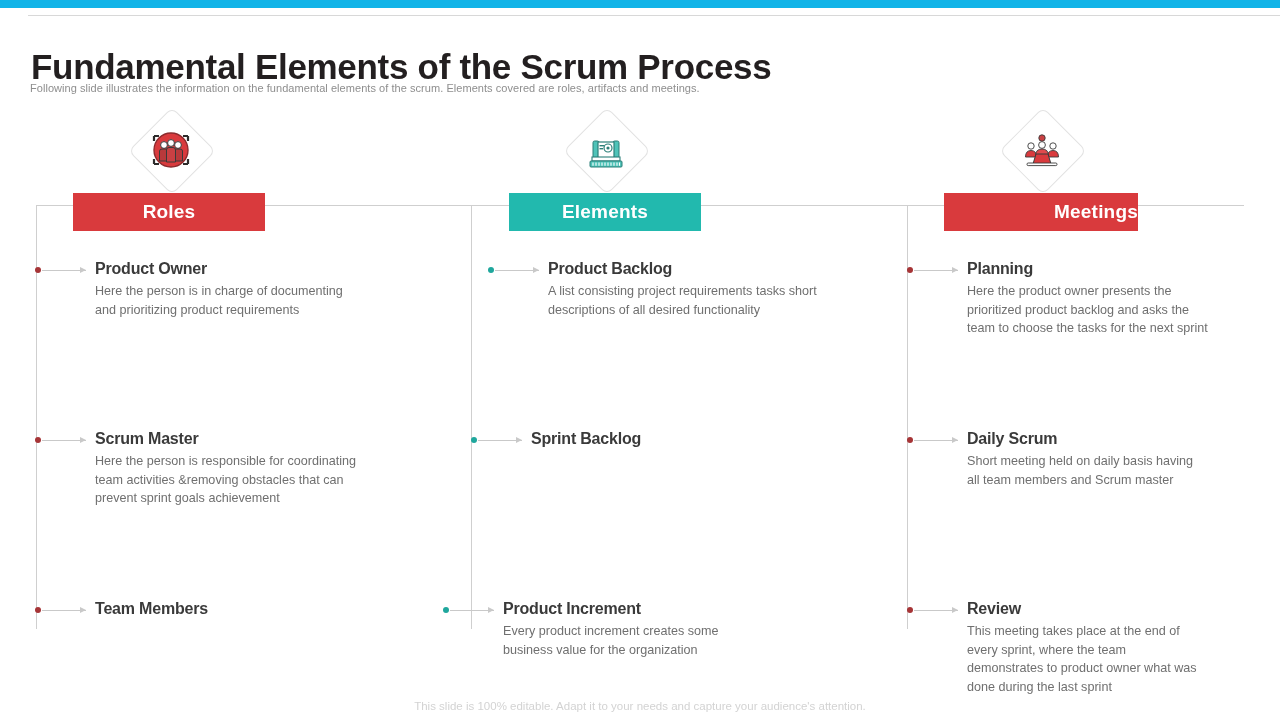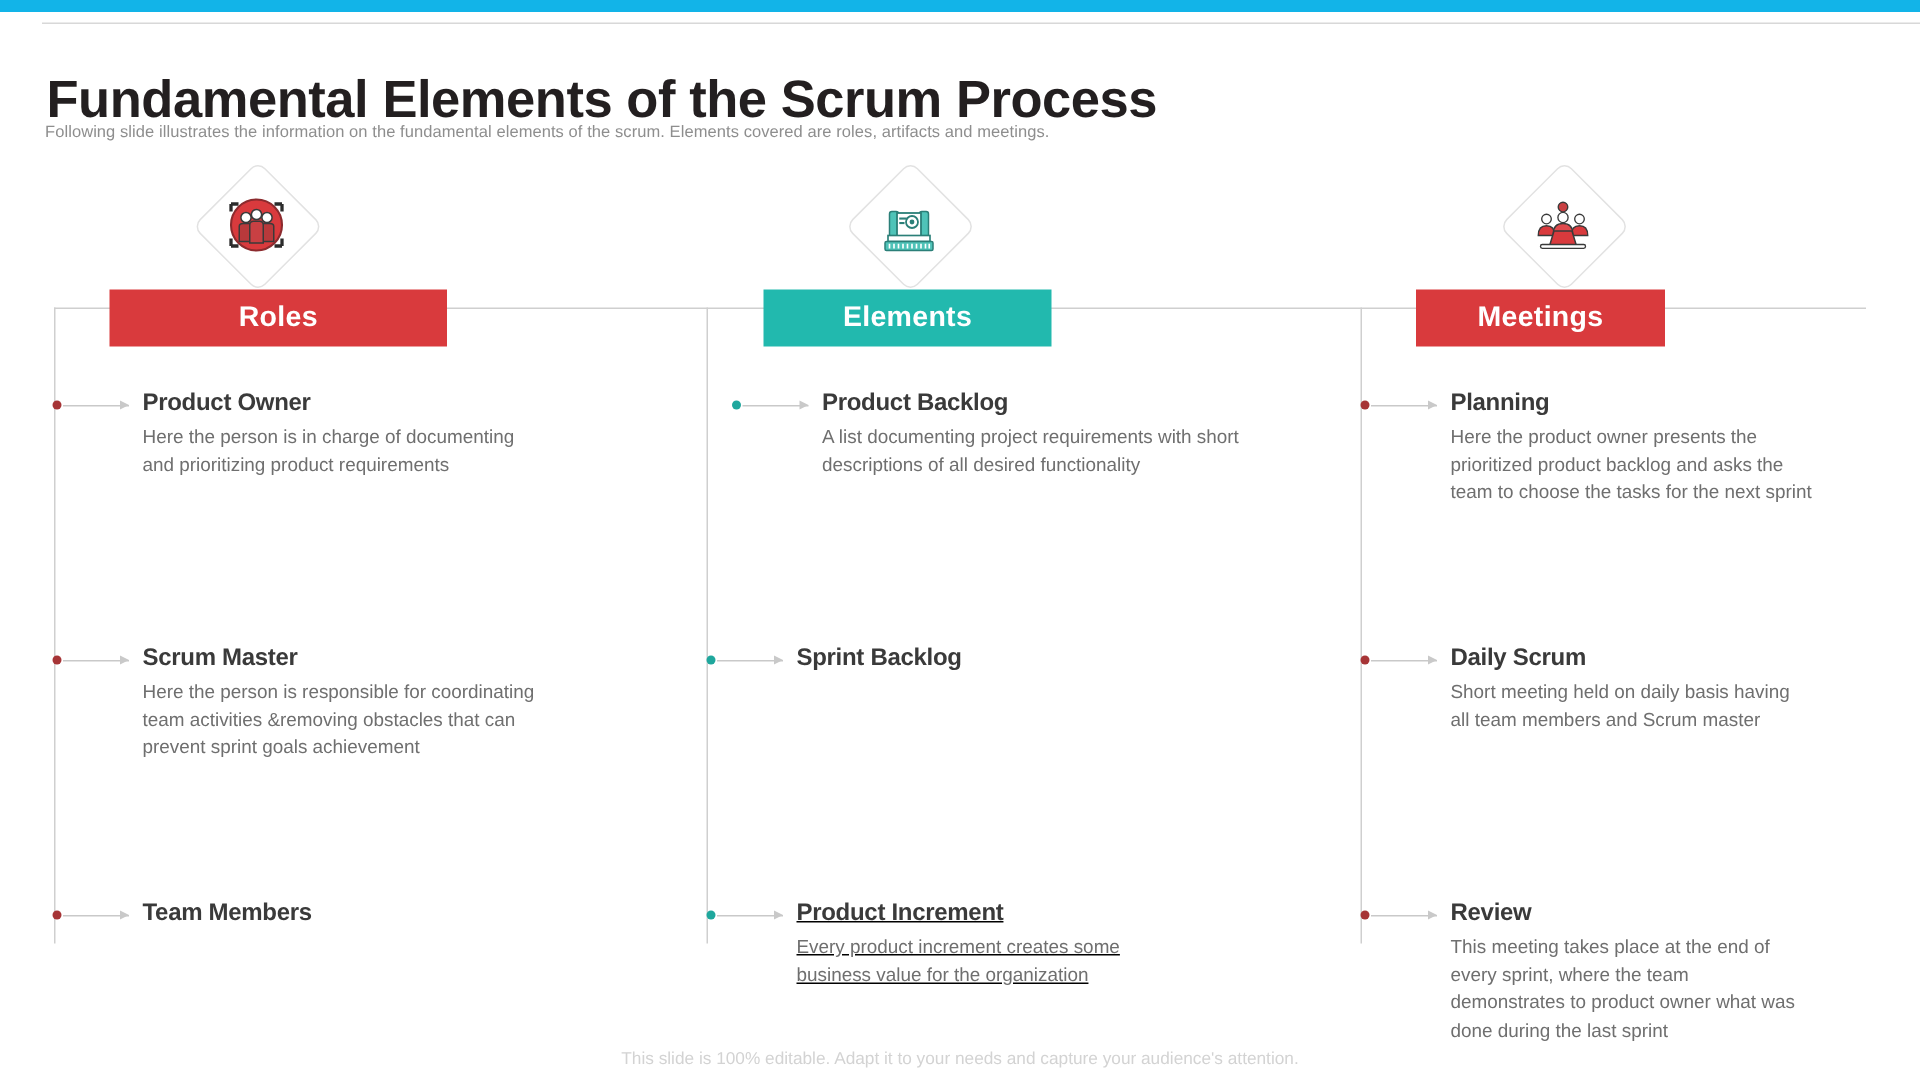--- a/index.html
+++ b/index.html
@@ -204,23 +204,23 @@
     <circle cx="38" cy="23" r="3.2" fill="#ffffff" stroke="#3a3a3a" stroke-width="0.9"></circle>
     <circle cx="27" cy="22" r="3.4" fill="#ffffff" stroke="#3a3a3a" stroke-width="0.9"></circle>
     <path d="M10.5 34 Q10.5 27.5 16 27.5 Q21.5 27.5 21.5 34 Z" fill="#d93a3d" stroke="#3a3a3a" stroke-width="0.9"></path>
     <path d="M32.5 34 Q32.5 27.5 38 27.5 Q43.5 27.5 43.5 34 Z" fill="#d93a3d" stroke="#3a3a3a" stroke-width="0.9"></path>
     <path d="M20.5 33 Q20.5 26 27 26 Q33.5 26 33.5 33 Z" fill="#e04a4d" stroke="#3a3a3a" stroke-width="0.9"></path>
     <path d="M18 41 L21 31 L33 31 L36 41 Z" fill="#d93a3d" stroke="#3a3a3a" stroke-width="1"></path>
     <rect x="12" y="40" width="30" height="2.6" rx="1.2" fill="#ffffff" stroke="#3a3a3a" stroke-width="0.9"></rect>
   </svg>
 </div>
 
-<div class="category-banner" style="left:73px;width:225px;background:#d93a3d;">Roles</div>
+<div class="category-banner" style="left:73px;width:192px;background:#d93a3d;">Roles</div>
 <div class="category-banner" style="left:509px;width:192px;background:#22b9ae;">Elements</div>
-<div class="category-banner" style="left:944px;width:166px;background:#d93a3d;">Meetings</div>
+<div class="category-banner" style="left:944px;width:194px;background:#d93a3d;text-align:right;">Meetings</div>
 
 <div class="item" style="left:95px;top:259px;width:340px;">
   <span class="item-dot" style="background:#a63436;"></span>
   <span class="item-arrow" style="background:#c9c9c9;color:#c9c9c9;"></span>
   <p class="item-title">Product Owner</p>
   <p class="item-desc">Here the person is in charge of documenting
 and prioritizing product requirements</p>
 </div>
 <div class="item" style="left:95px;top:429px;width:340px;">
   <span class="item-dot" style="background:#a63436;"></span>
@@ -233,29 +233,29 @@
 <div class="item" style="left:95px;top:599px;width:340px;">
   <span class="item-dot" style="background:#a63436;"></span>
   <span class="item-arrow" style="background:#c9c9c9;color:#c9c9c9;"></span>
   <p class="item-title">Team Members</p>
 </div>
 
 <div class="item" style="left:531px;top:259px;width:350px;margin-left:17px;">
   <span class="item-dot" style="background:#1fa79d;"></span>
   <span class="item-arrow" style="background:#c9c9c9;color:#c9c9c9;"></span>
   <p class="item-title">Product Backlog</p>
-  <p class="item-desc">A list documenting project requirements with short
+  <p class="item-desc">A list consisting project requirements tasks short
 descriptions of all desired functionality</p>
 </div>
 <div class="item" style="left:531px;top:429px;width:350px;">
   <span class="item-dot" style="background:#1fa79d;"></span>
   <span class="item-arrow" style="background:#c9c9c9;color:#c9c9c9;"></span>
   <p class="item-title">Sprint Backlog</p>
 </div>
-<div class="item" style="left:531px;top:599px;width:350px;text-decoration:underline;">
+<div class="item" style="left:503px;top:599px;width:350px;">
   <span class="item-dot" style="background:#1fa79d;"></span>
   <span class="item-arrow" style="background:#c9c9c9;color:#c9c9c9;"></span>
   <p class="item-title">Product Increment</p>
   <p class="item-desc"> Every product increment creates some
 business value for the organization</p>
 </div>
 
 <div class="item" style="left:967px;top:259px;width:300px;">
   <span class="item-dot" style="background:#a63436;"></span>
   <span class="item-arrow" style="background:#c9c9c9;color:#c9c9c9;"></span>

